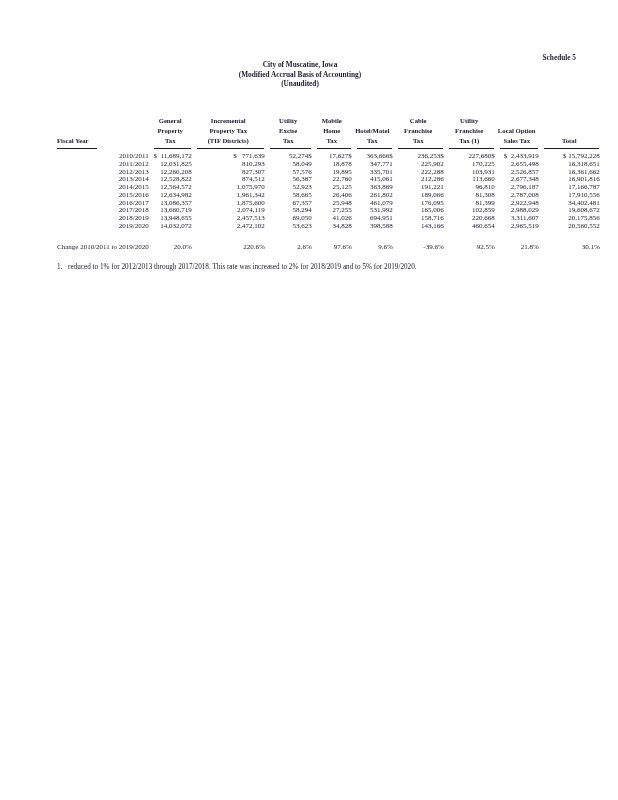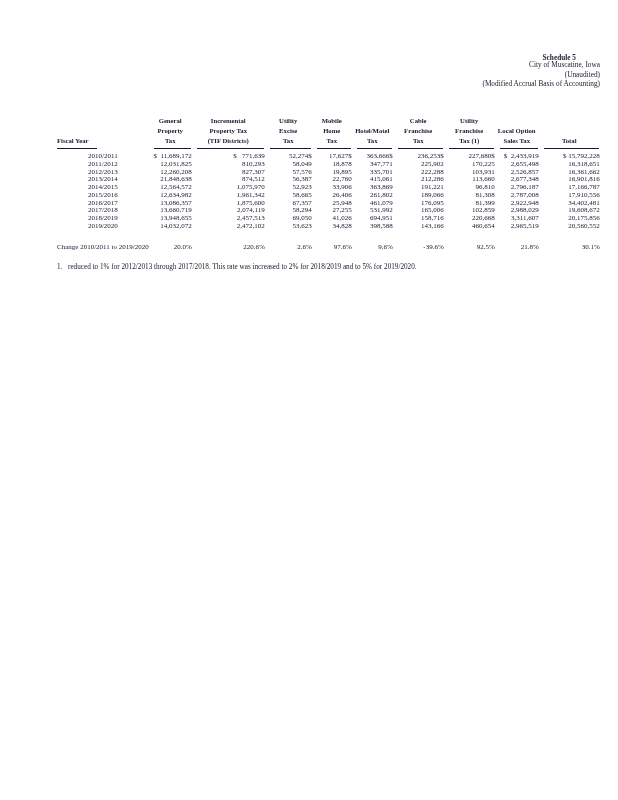--- a/index.html
+++ b/index.html
@@ -4,57 +4,57 @@
 <style>
   html,body{margin:0;padding:0;background:#ffffff;}
   .page{
     position:relative;width:618px;height:800px;background:#ffffff;overflow:hidden;
     font-family:"Liberation Serif","DejaVu Serif",serif;color:#1a1a2e;
   }
   .schedule-label{
     position:absolute;top:53px;right:42px;font-size:7.3px;font-weight:bold;line-height:9px;margin-left:28px;
   }
   .titles{
-    position:absolute;top:60px;left:0;width:600px;text-align:right;
-    font-size:7.3px;font-weight:normal;line-height:9.5px;
+    position:absolute;top:60px;left:0;width:600px;text-align:center;
+    font-size:7.3px;font-weight:bold;line-height:9.5px;
   }
   .revenue-table{
     position:absolute;top:116px;left:57px;border-collapse:collapse;table-layout:fixed;
   }
   .revenue-table th,.revenue-table td{padding:0;margin:0;}
   .revenue-table th{
     vertical-align:bottom;font-weight:bold;font-size:6.7px;line-height:10px;text-align:center;
   }
   .revenue-table th .rule{border-bottom:1px solid #1a1a2e;margin:1px 1px 0 5px;height:1px;}
   .revenue-table th.fy-h{text-align:left;}
   .revenue-table th.fy-h .rule{width:40px;margin:1px 0 0 0;}
   .revenue-table td{font-size:7px;line-height:7.75px;white-space:pre;}
   .revenue-table td.num{text-align:right;}
-  .revenue-table td.fy{text-align:center;margin-top:40px;}
+  .revenue-table td.fy{text-align:right;margin-top:40px;}
   .revenue-table tr.gap td{line-height:4px;height:4px;}
   .revenue-table tr.spacer td{line-height:13px;height:13px;}
   .revenue-table td.change-label{white-space:nowrap;overflow:visible;text-align:left;}
   .footnote{
     position:absolute;top:263px;left:57px;width:475px;
     font-size:7.2px;line-height:9.2px;display:flex;
   }
   .fn-num{width:11px;flex:0 0 11px;}
   .fn-text{flex:1;}
 </style>
 </head>
 <body>
 
 <div class="page">
 
   <div class="schedule-label">Schedule 5</div>
 
   <div class="titles">
     <div>City of Muscatine, Iowa</div>
+    <div>(Modified Accrual Basis of Accounting)</div>
     <div>(Unaudited)</div>
-    <div>(Modified Accrual Basis of Accounting)</div>
   </div>
 
   <table class="revenue-table">
     <colgroup id="cols">
         <col style="width: 70px;">
         <col style="width: 43px;">
         <col style="width: 73px;">
         <col style="width: 47px;">
         <col style="width: 40px;">
         <col style="width: 41px;">
@@ -156,36 +156,36 @@
           <td class="num">57,576</td>
           <td class="num">19,895</td>
           <td class="num">335,701</td>
           <td class="num">222,288</td>
           <td class="num">103,931</td>
           <td class="num">2,526,857</td>
           <td class="num">16,361,662</td>
         </tr>
         <tr>
           <td class="fy">2013/2014</td>
-          <td class="num">21,848,638</td>
+          <td class="num">12,528,822</td>
           <td class="num">874,512</td>
           <td class="num">56,387</td>
           <td class="num">22,760</td>
           <td class="num">415,061</td>
           <td class="num">212,286</td>
           <td class="num">113,660</td>
           <td class="num">2,677,348</td>
           <td class="num">16,901,816</td>
         </tr>
         <tr>
           <td class="fy">2014/2015</td>
           <td class="num">12,564,572</td>
           <td class="num">1,075,970</td>
           <td class="num">52,923</td>
-          <td class="num">33,906</td>
+          <td class="num">25,125</td>
           <td class="num">363,869</td>
           <td class="num">191,221</td>
           <td class="num">96,810</td>
           <td class="num">2,796,187</td>
           <td class="num">17,166,787</td>
         </tr>
         <tr>
           <td class="fy">2015/2016</td>
           <td class="num">12,634,982</td>
           <td class="num">1,961,342</td>

